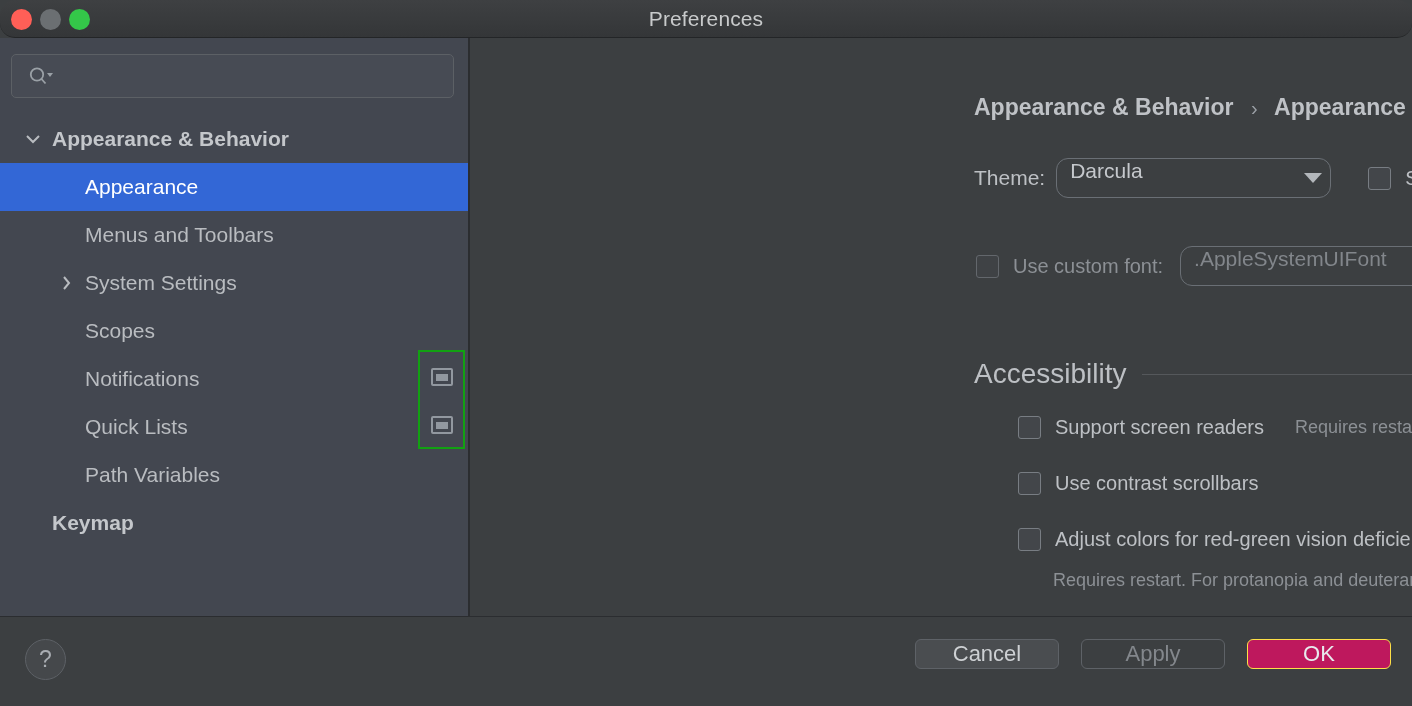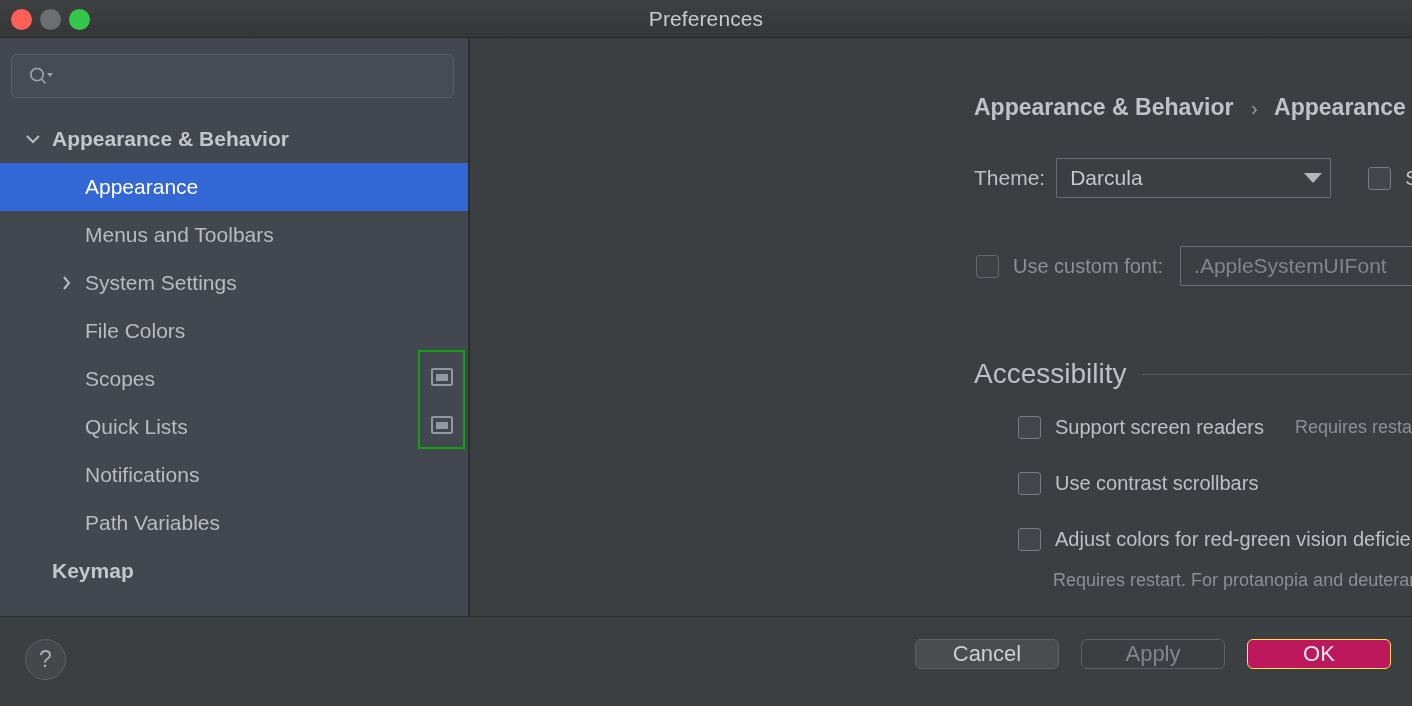--- a/index.html
+++ b/index.html
@@ -25,20 +25,21 @@
   
   .titlebar {
     position: relative;
     height: 38px;
     flex: 0 0 38px;
     background: linear-gradient(#3e4042, #343638);
     border-bottom: 1px solid #232527;
     display: flex;
     align-items: center;
     justify-content: center;
+    border-radius: 15px;
   }
   .traffic {
     position: absolute;
     left: 11px;
     top: 0;
     height: 38px;
     display: flex;
     align-items: center;
     gap: 8px;
   }
@@ -170,24 +171,23 @@
 
   .row { position: absolute; display: flex; align-items: center; white-space: nowrap; }
 
   .lbl { font-size: 21px; color: #bdc0c4; }
   .lbl.hint { font-size: 18px; color: #8c9095; }
 
   .combo {
     position: relative;
     height: 40px;
     border: 1px solid #6a6f75;
-    border-radius: 1px;
+    border-radius: 12px;
     background: transparent;
     display: flex;
-    align-items: center;
   }
   .combo .val {
     font-size: 21px;
     color: #c5c8cc;
     padding: 0 10px 0 13px;
     flex: 1;
   }
   .combo.dim .val { color: #82868b; }
   .combo .arrow {
     width: 34px;
@@ -316,34 +316,31 @@
 
         <div class="tree-row lvl1">
           <span class="twisty">
             <svg width="12" height="18" viewBox="0 0 12 18">
                 <polyline points="4,3 9,9 4,15" fill="none" stroke="#b9bcc0" stroke-width="2"></polyline>
               </svg>
           </span>
           <span class="tree-label">System Settings</span>
         </div>
 
-        <div class="tree-row lvl1">
-          <span class="tree-label no-twisty">File Colors</span>
-        </div>
 
         <div class="tree-row lvl1">
           <span class="tree-label no-twisty">Scopes</span>
         </div>
 
         <div class="tree-row lvl1">
+          <span class="tree-label no-twisty">Notifications</span>
+        </div>
+
+        <div class="tree-row lvl1">
           <span class="tree-label no-twisty">Quick Lists</span>
-        </div>
-
-        <div class="tree-row lvl1">
-          <span class="tree-label no-twisty">Notifications</span>
         </div>
 
         <div class="tree-row lvl1">
           <span class="tree-label no-twisty">Path Variables</span>
         </div>
 
         <div class="tree-row group lvl0">
           <span class="twisty"></span>
           <span class="tree-label">Keymap</span>
         </div>

